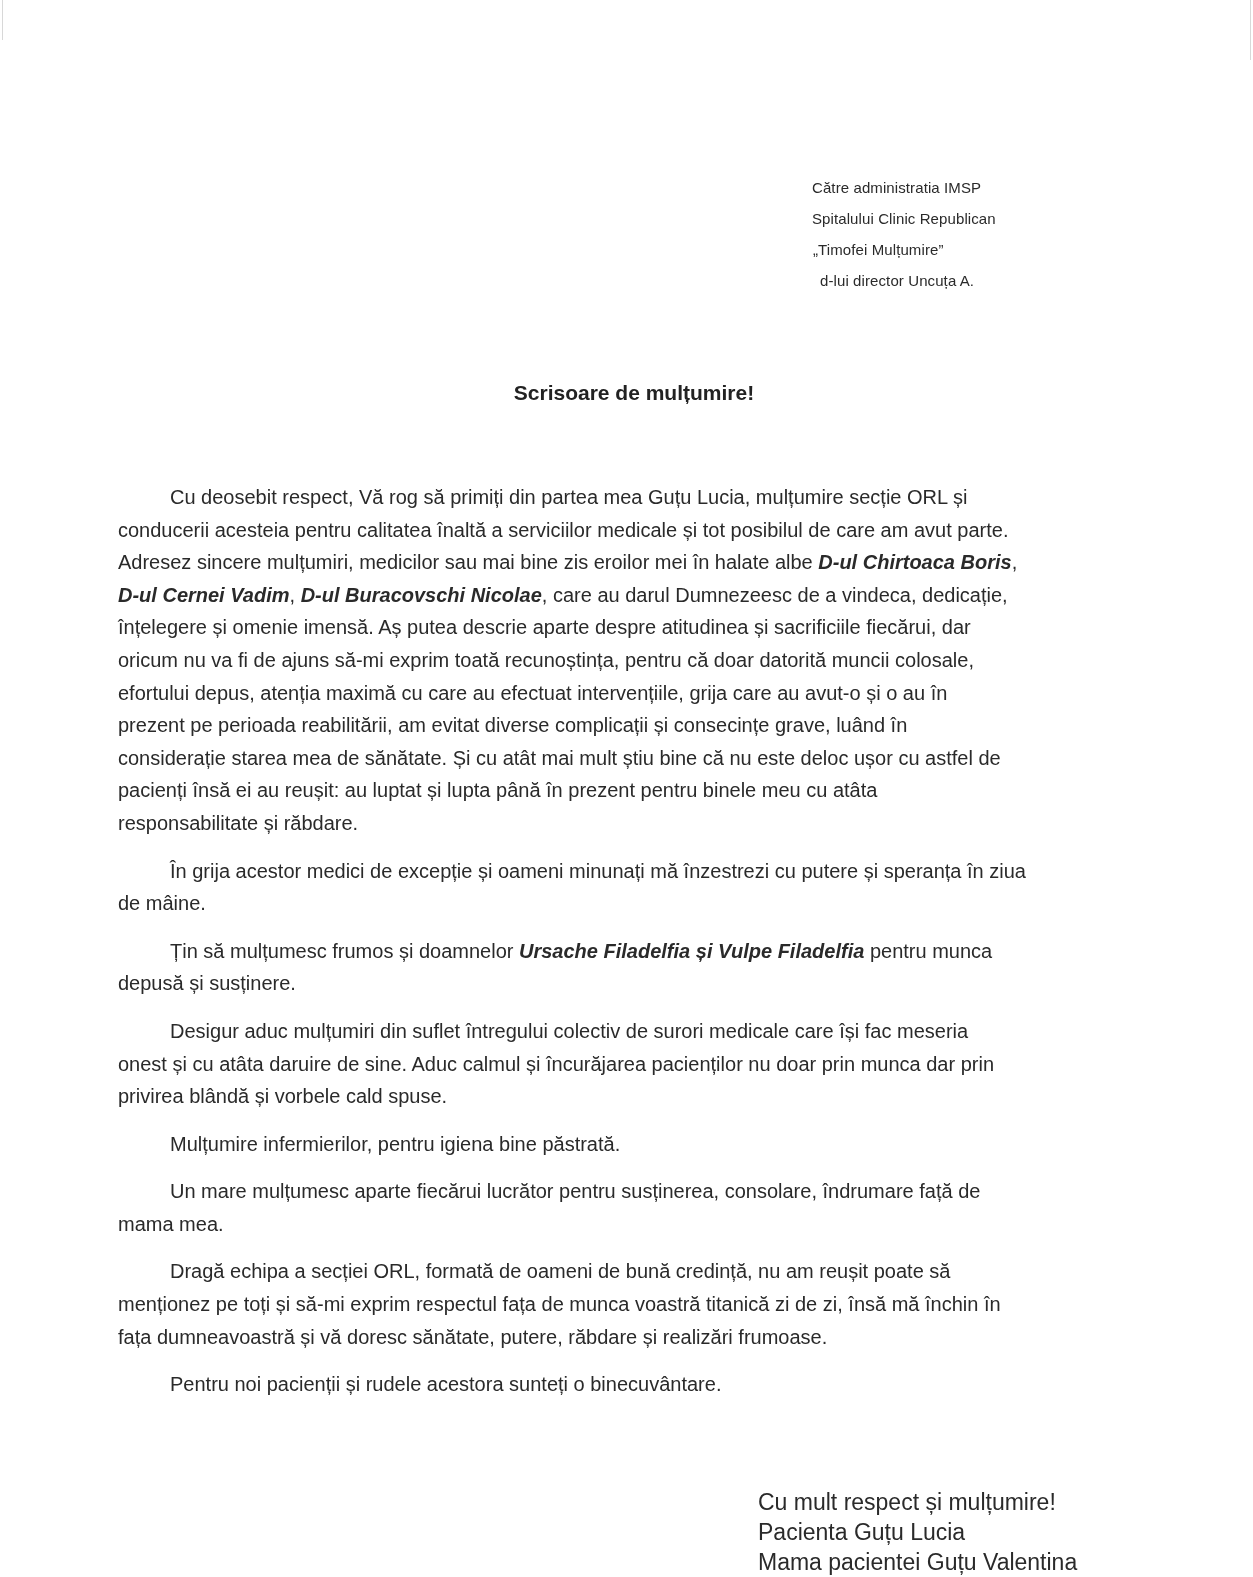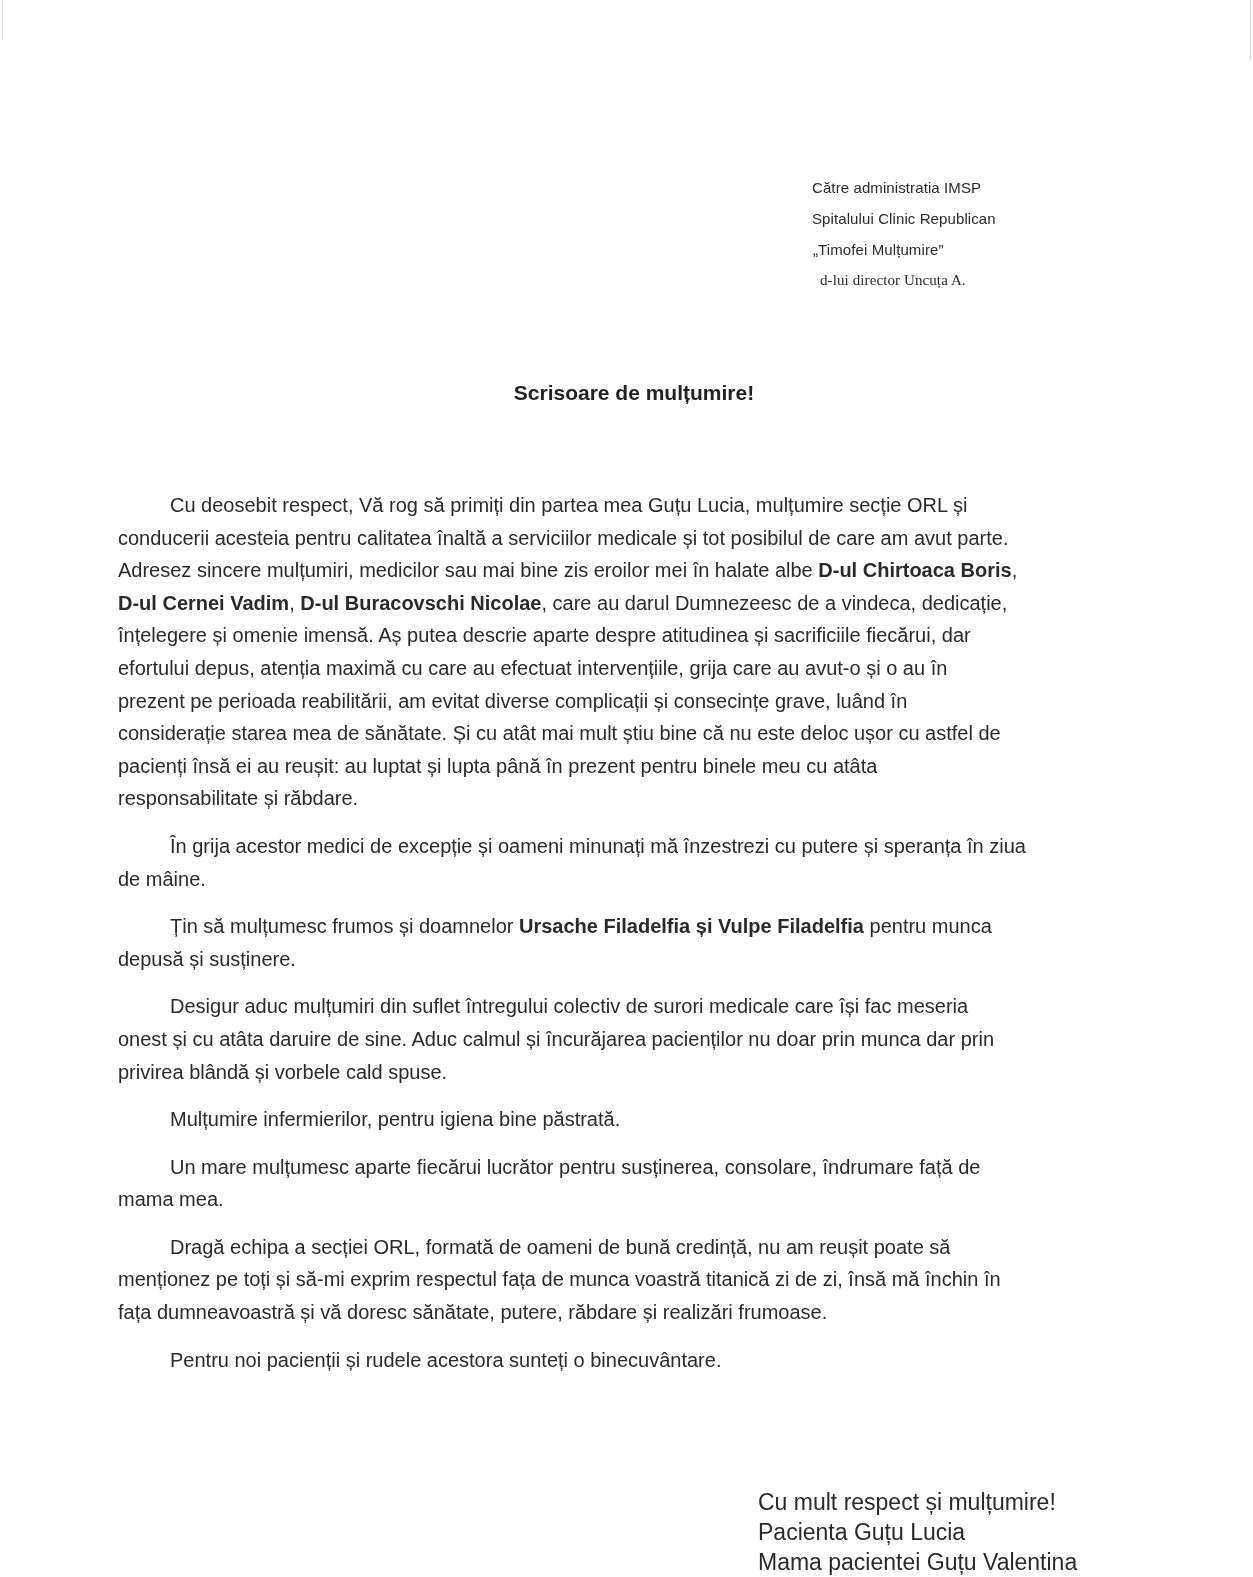--- a/index.html
+++ b/index.html
@@ -37,51 +37,52 @@
     .addressee {
       position: absolute;
       left: 812px;
       top: 172px;
       font-size: 15px;
       line-height: 31px;
       letter-spacing: 0.1px;
     }
     .addressee div { white-space: nowrap; }
     .addressee .indent1 { padding-left: 1px; }
-    .addressee .indent2 { padding-left: 8px; font-family: Liberation Serif, serif; }
+    .addressee .indent2 { padding-left: 8px; }
     .title {
       position: absolute;
       left: 0;
       width: 1268px;
       top: 381px;
       text-align: center;
       font-weight: bold;
       font-size: 21px;
       color: #222;
     }
     .body {
       position: absolute;
       left: 118px;
       top: 481px;
       width: 1040px;
       font-size: 20px;
       line-height: 32.6px;
     }
     .para {
-      margin: 8px 0 15px 0;
+      margin: 0 0 15px 0;
     }
     .line {
       display: block;
       white-space: nowrap;
     }
     .line.first {
       padding-left: 52px;
     }
     .bi {
       font-weight: bold;
+      font-style: italic;
     }
     .signature {
       position: absolute;
       left: 758px;
       top: 1487px;
       font-size: 23px;
       line-height: 30px;
     }
     .signature div { white-space: nowrap; }
   </style>
@@ -101,20 +102,21 @@
 
   <div class="title">Scrisoare de mulțumire!</div>
 
   <div class="body" id="letter-body">
       <div class="para">
         <span class="line first"><span>Cu deosebit respect, Vă rog să primiți din partea mea Guțu Lucia, mulțumire secție ORL și</span></span>
         <span class="line"><span>conducerii acesteia pentru calitatea înaltă a serviciilor medicale și tot posibilul de care am avut parte.</span></span>
         <span class="line"><span>Adresez sincere mulțumiri, medicilor sau mai bine zis eroilor mei în halate albe </span><span class="bi">D-ul Chirtoaca Boris</span><span>,</span></span>
         <span class="line"><span class="bi">D-ul Cernei Vadim</span><span>, </span><span class="bi">D-ul Buracovschi Nicolae</span><span>, care au darul Dumnezeesc de a vindeca, dedicație,</span></span>
         <span class="line"><span>înțelegere și omenie imensă. Aș putea descrie aparte despre atitudinea și sacrificiile fiecărui, dar</span></span>
+        <span class="line"><span>oricum nu va fi de ajuns să-mi exprim toată recunoștința, pentru că doar datorită muncii colosale,</span></span>
         <span class="line"><span>efortului depus, atenția maximă cu care au efectuat intervențiile, grija care au avut-o și o au în</span></span>
         <span class="line"><span>prezent pe perioada reabilitării, am evitat diverse complicații și consecințe grave, luând în</span></span>
         <span class="line"><span>considerație starea mea de sănătate. Și cu atât mai mult știu bine că nu este deloc ușor cu astfel de</span></span>
         <span class="line"><span>pacienți însă ei au reușit: au luptat și lupta până în prezent pentru binele meu cu atâta</span></span>
         <span class="line"><span>responsabilitate și răbdare.</span></span>
       </div>
       <div class="para">
         <span class="line first"><span>În grija acestor medici de excepție și oameni minunați mă înzestrezi cu putere și speranța în ziua</span></span>
         <span class="line"><span>de mâine.</span></span>
       </div>

